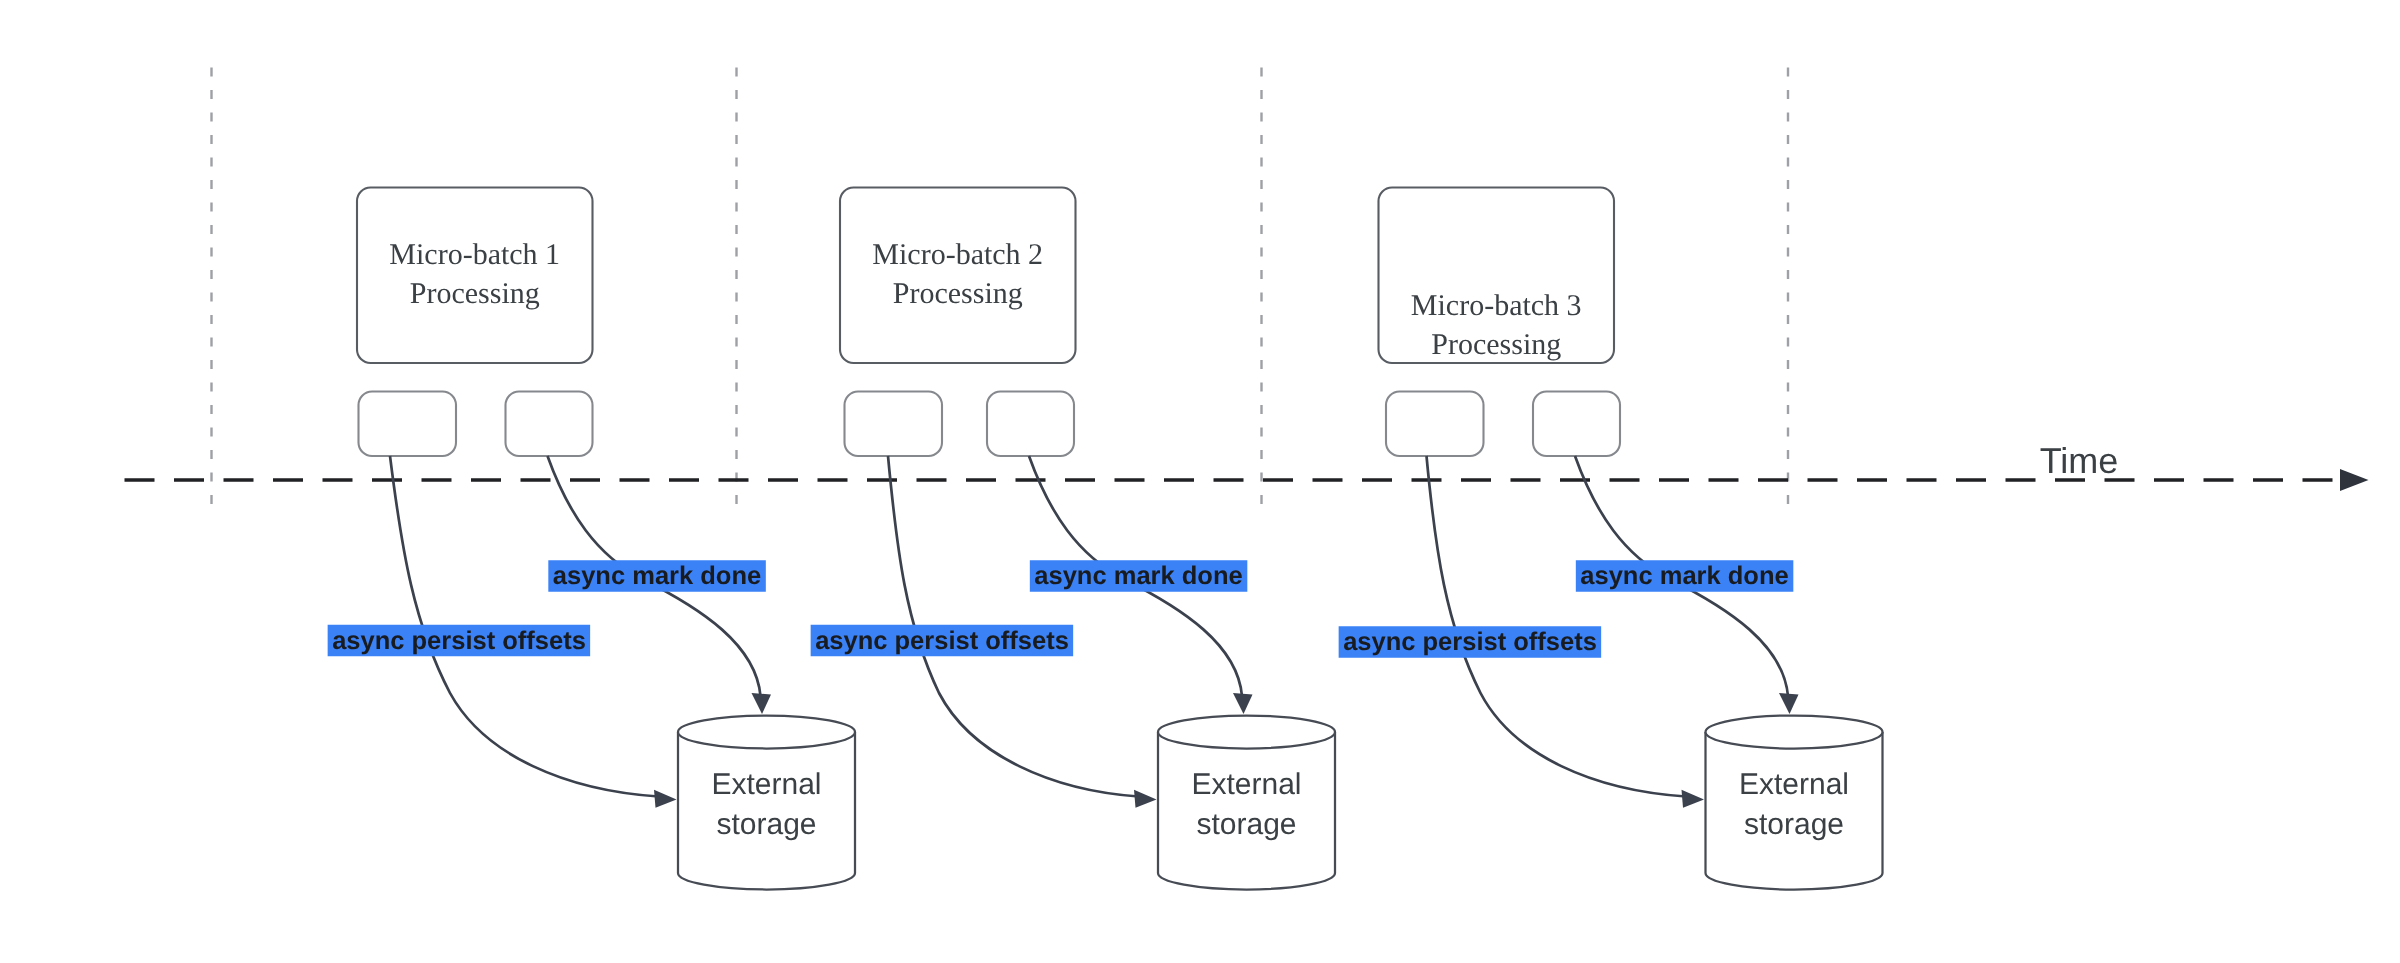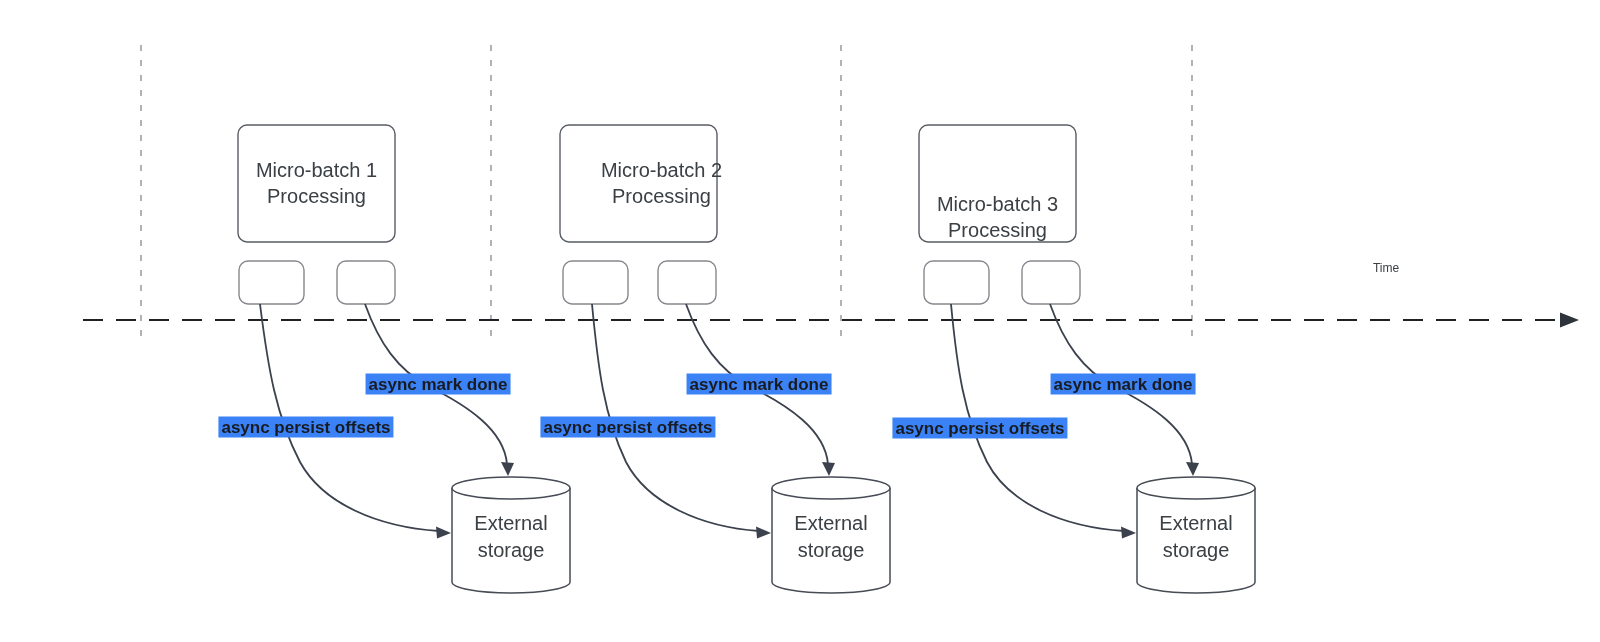--- a/index.html
+++ b/index.html
@@ -11,34 +11,34 @@
   .vline{stroke:#9ea0a5;stroke-width:1.6;stroke-dasharray:6 9;fill:none;}
   .axis{stroke:#202124;stroke-width:2.2;stroke-dasharray:20 13;fill:none;}
   .axis-head{fill:#2e333c;stroke:none;}
   .mbox{fill:#ffffff;stroke:#585c63;stroke-width:1.4;}
   .sbox{fill:#ffffff;stroke:#85888d;stroke-width:1.4;}
   .curve{fill:none;stroke:#3b414d;stroke-width:1.8;}
   .head{fill:#3b414d;stroke:none;}
   .cyl{fill:#ffffff;stroke:#464b54;stroke-width:1.5;}
   .g-title{
     position:absolute;width:157px;text-align:center;
-    font-size:20px;line-height:26px;color:#3b4045;
+    font-size:20px;line-height:26px;color:#3b4045;font-family:Liberation Serif, serif;
   }
   .cyl-label{
     position:absolute;width:118px;text-align:center;
     font-size:20px;line-height:27px;color:#3b4045;
   }
   .async-label{
     position:absolute;transform:translate(-50%,-50%);white-space:nowrap;
     font-size:17px;font-weight:bold;color:#181b20;background:#3b82f6;
     padding:1px 3px;line-height:19px;
   }
   .time-label{
     position:absolute;transform:translate(-50%,-50%);white-space:nowrap;
-    font-size:12px;color:#3b4045;
+    font-size:24px;color:#3b4045;margin-top:40px;
   }
 </style>
 </head>
 <body>
 
 <div class="canvas">
 
   <svg width="1600" height="642" viewBox="0 0 1600 642">
 
     <line class="vline" x1="141" y1="45" x2="141" y2="343"></line>
@@ -84,21 +84,21 @@
     <div>Micro-batch 1</div>
     <div>Processing</div>
   </div>
   <div class="async-label" style="left:306px;top:427px;">async persist offsets</div>
   <div class="async-label" style="left:438px;top:384px;">async mark done</div>
   <div class="cyl-label" style="left:452px;top:510px;">
     <div>External</div>
     <div>storage</div>
   </div>
 
-  <div class="g-title" style="left:560px;top:157px;padding-left:23px;">
+  <div class="g-title" style="left:560px;top:157px;">
     <div>Micro-batch 2</div>
     <div>Processing</div>
   </div>
   <div class="async-label" style="left:628px;top:427px;">async persist offsets</div>
   <div class="async-label" style="left:759px;top:384px;">async mark done</div>
   <div class="cyl-label" style="left:772px;top:510px;">
     <div>External</div>
     <div>storage</div>
   </div>
 

